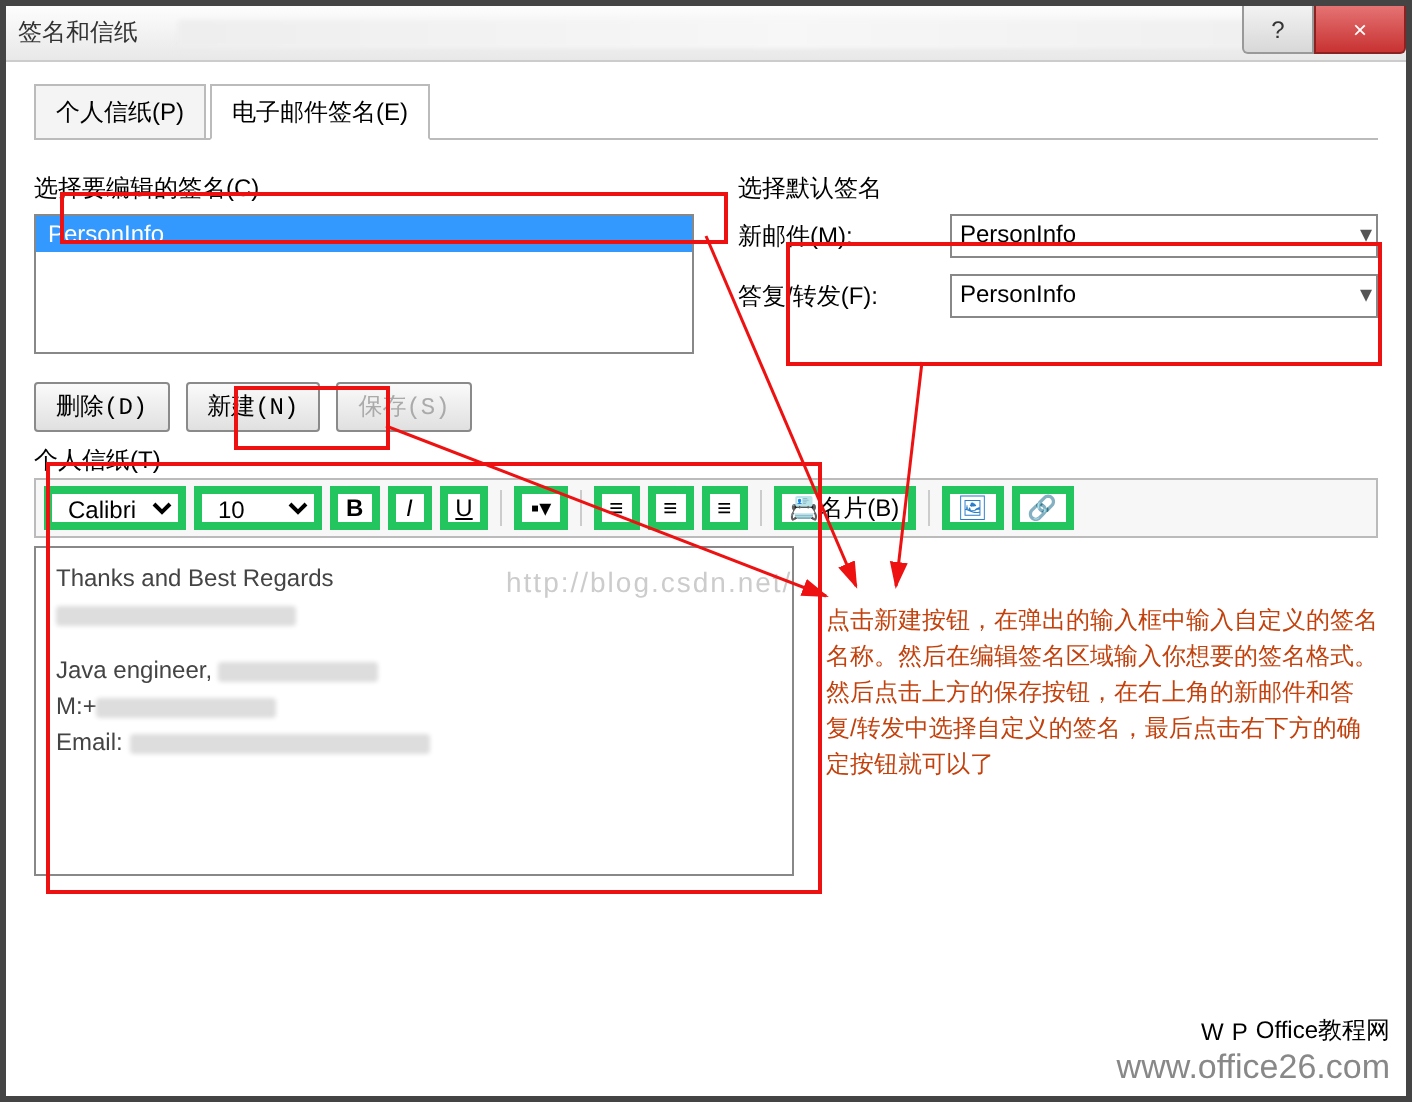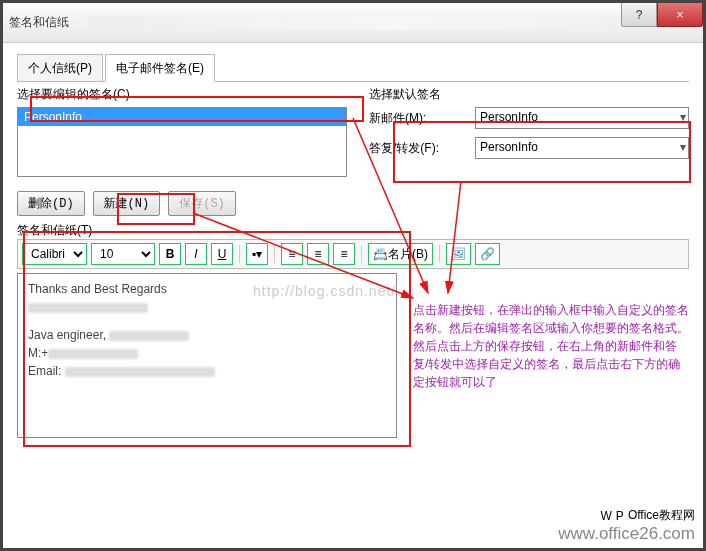--- a/index.html
+++ b/index.html
@@ -1,54 +1,54 @@
 <!DOCTYPE html>
 <html><head>
   <meta charset="utf-8">
   <style>
     * { box-sizing: border-box; font-family: "Microsoft YaHei", "SimSun", Arial, sans-serif; font-size: 12px; }
     body { margin: 0; background: #fff; width: 706px; height: 551px; position: relative; overflow: hidden; }
     .outer-frame { border: 3px solid #444; width: 706px; height: 551px; position: relative; background: #fff; }
-    .titlebar { height: 40px; background: linear-gradient(#fdfdfd,#e8e8e8); border-bottom: 1px solid #ccc; display: flex; align-items: center; padding: 0 6px; position: relative; }
+    .titlebar { height: 28px; background: linear-gradient(#fdfdfd,#e8e8e8); border-bottom: 1px solid #ccc; display: flex; align-items: center; padding: 0 6px; position: relative; }
     .titlebar .title { color: #333; }
     .titlebar .blur { flex:1; margin-left:20px; height:14px; background:linear-gradient(90deg,#eee,#f7f7f7,#eee); border-radius:2px; filter:blur(1px);}
     .winbtns { position:absolute; right:0; top:0; display:flex; }
     .winbtn { width:36px; height:24px; display:flex; align-items:center; justify-content:center; color:#333; background:linear-gradient(#f2f2f2,#d8d8d8); border:1px solid #999; border-top:none;}
     .winbtn.help { border-radius:0 0 0 3px;}
     .winbtn.close { background:linear-gradient(#e57373,#c83232); color:#fff; border-color:#8a2222; border-radius:0 0 3px 0; width:46px;}
     .content { padding: 10px 14px; position:relative; }
     .tabs { display:flex; border-bottom:1px solid #bbb; }
     .tab { padding:5px 10px 4px; border:1px solid #bbb; background:#f4f4f4; margin-right:2px; position:relative; top:1px; cursor:pointer;}
     .tab.active { background:#fff; border-bottom:1px solid #fff; }
-    .columns { display:flex; gap:20px; margin-top:4px; }
+    .columns { display:flex; gap:20px; margin-top:16px; }
     .col-left { flex:1; }
     .col-right { width:320px; }
     .label { margin-bottom:4px; display:block; }
     .listbox { width:330px; height:70px; border:1px solid #888; background:#fff; overflow:hidden;}
     .listitem { background:#3399ff; color:#fff; padding:2px 6px; }
     .btnrow { display:flex; gap:8px; margin-top:14px; }
     .btn { padding:3px 10px; background:linear-gradient(#fafafa,#e0e0e0); border:1px solid #8a8a8a; border-radius:2px; cursor:pointer;font-family:Liberation Mono, monospace;}
     .btn.disabled { color:#aaa; }
     .fieldrow { display:flex; align-items:center; margin-bottom:8px; gap:6px;}
     .fieldrow .flabel { width:100px; }
     .fieldrow .fval { flex:1; border:1px solid #888; background:#fff; height:22px; padding:2px 4px; position:relative;}
     .fieldrow .fval::after { content:"▾"; position:absolute; right:2px; top:2px; color:#555;}
     .fval.blurred { background:linear-gradient(90deg,#fff,#eee 40%,#ddd 50%,#eee 60%,#fff); color:transparent;}
     .editor-label { margin-top:6px;}
     .toolbar { display:flex; align-items:center; gap:4px; border:1px solid #bbb; background:#f7f7f7; padding:3px 4px; }
-    .toolbar select,.toolbar .tbtn { border:1px solid #22c55e; background:#fff; height:22px; font-size:12px; padding:0 4px; }
+    .toolbar select,.toolbar .tbtn { border:4px solid #22c55e; background:#fff; height:22px; font-size:12px; padding:0 4px; }
     .toolbar .tbtn { min-width:22px; display:inline-flex; align-items:center; justify-content:center; cursor:pointer;}
     .sep { width:1px; height:18px; background:#ccc; margin:0 2px;}
     .editor { border:1px solid #888; background:#fff; width:380px; height:165px; padding:8px 10px; margin-top:4px; color:#444; position:relative;}
     .editor .line { margin-bottom:4px; }
     .editor .blurblock { display:inline-block; height:10px; background:#ddd; border-radius:2px; vertical-align:middle; filter:blur(1px);}
     .watermark { position:absolute; top:280px; left:250px; color:#ccc; font-size:14px; letter-spacing:1px; pointer-events:none;}
     
     .hl { position:absolute; border:2px solid #e11; pointer-events:none; }
-    .annotation { position:absolute; left:410px; top:298px; width:278px; color:#a21caf; line-height:1.5; }
+    .annotation { position:absolute; left:410px; top:298px; width:278px; color:#c2410c; line-height:1.5; }
     .arrows { position:absolute; pointer-events:none; top:0; left:0; }
     .footerwrap { position:absolute; right:8px; bottom:4px; text-align:right;}
   </style>
 </head>
 <body>
 
 <div class="outer-frame">
   <div class="titlebar">
     <span class="title">签名和信纸</span>
     <div class="blur"></div>
@@ -83,21 +83,21 @@
           <span class="flabel">新邮件(M):</span>
           <div class="fval">PersonInfo</div>
         </div>
         <div class="fieldrow">
           <span class="flabel">答复/转发(F):</span>
           <div class="fval">PersonInfo</div>
         </div>
       </div>
     </div>
 
-    <div class="editor-label">签名和信纸(T)</div>
+    <div class="editor-label">个人信纸(T)</div>
 
     <div class="toolbar">
       <select><option>Calibri</option></select>
       <select style="width:64px;"><option>10</option></select>
       <span class="tbtn">
           <b>B</b>
         </span>
       <span class="tbtn">
           <i>I</i>
         </span>

